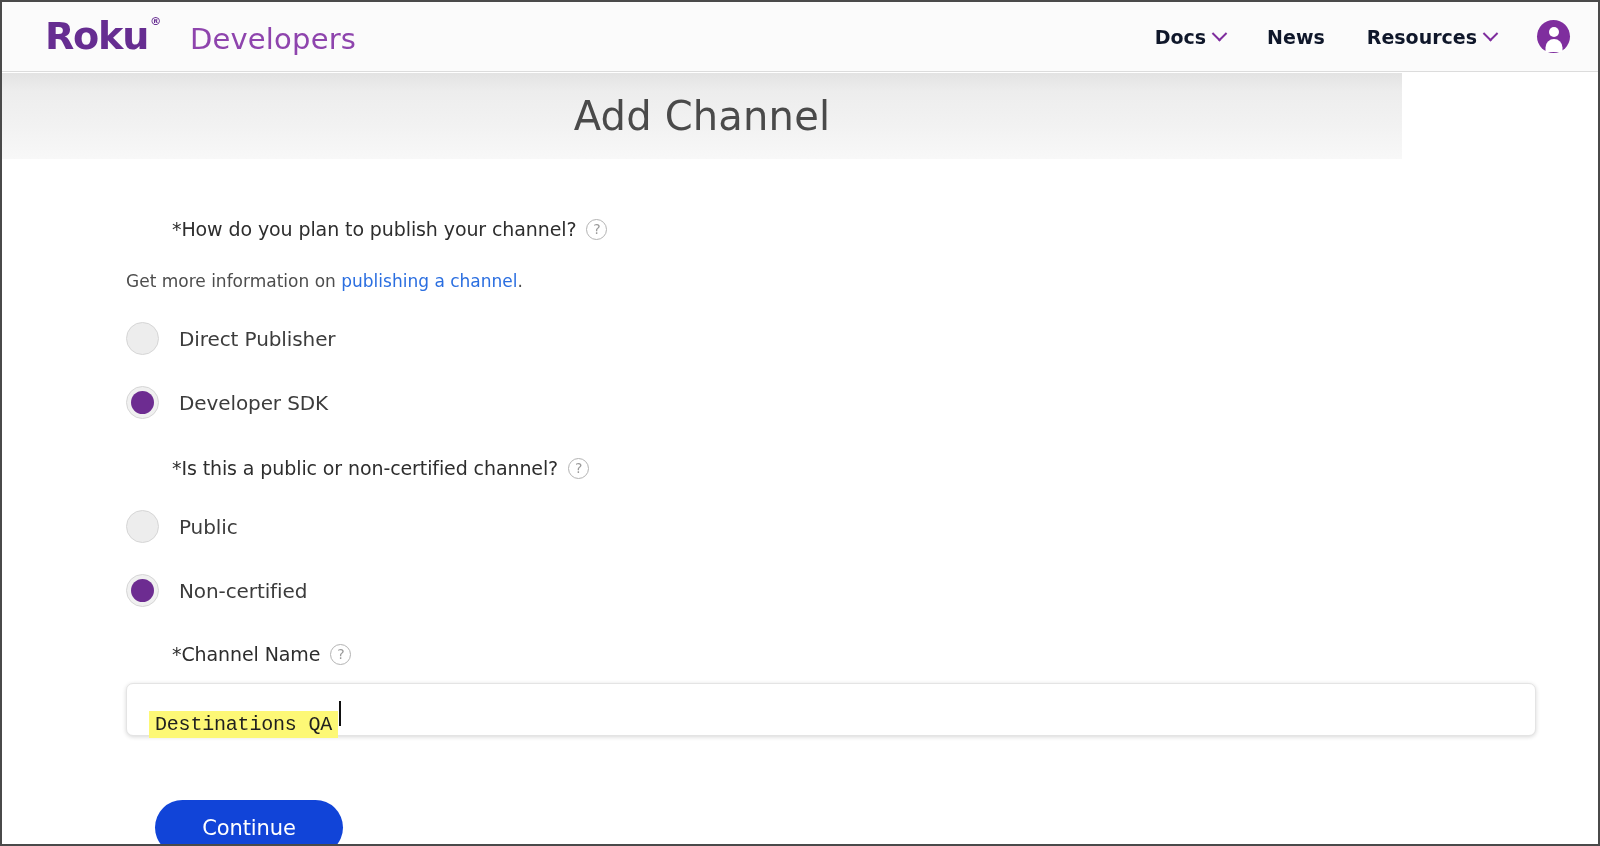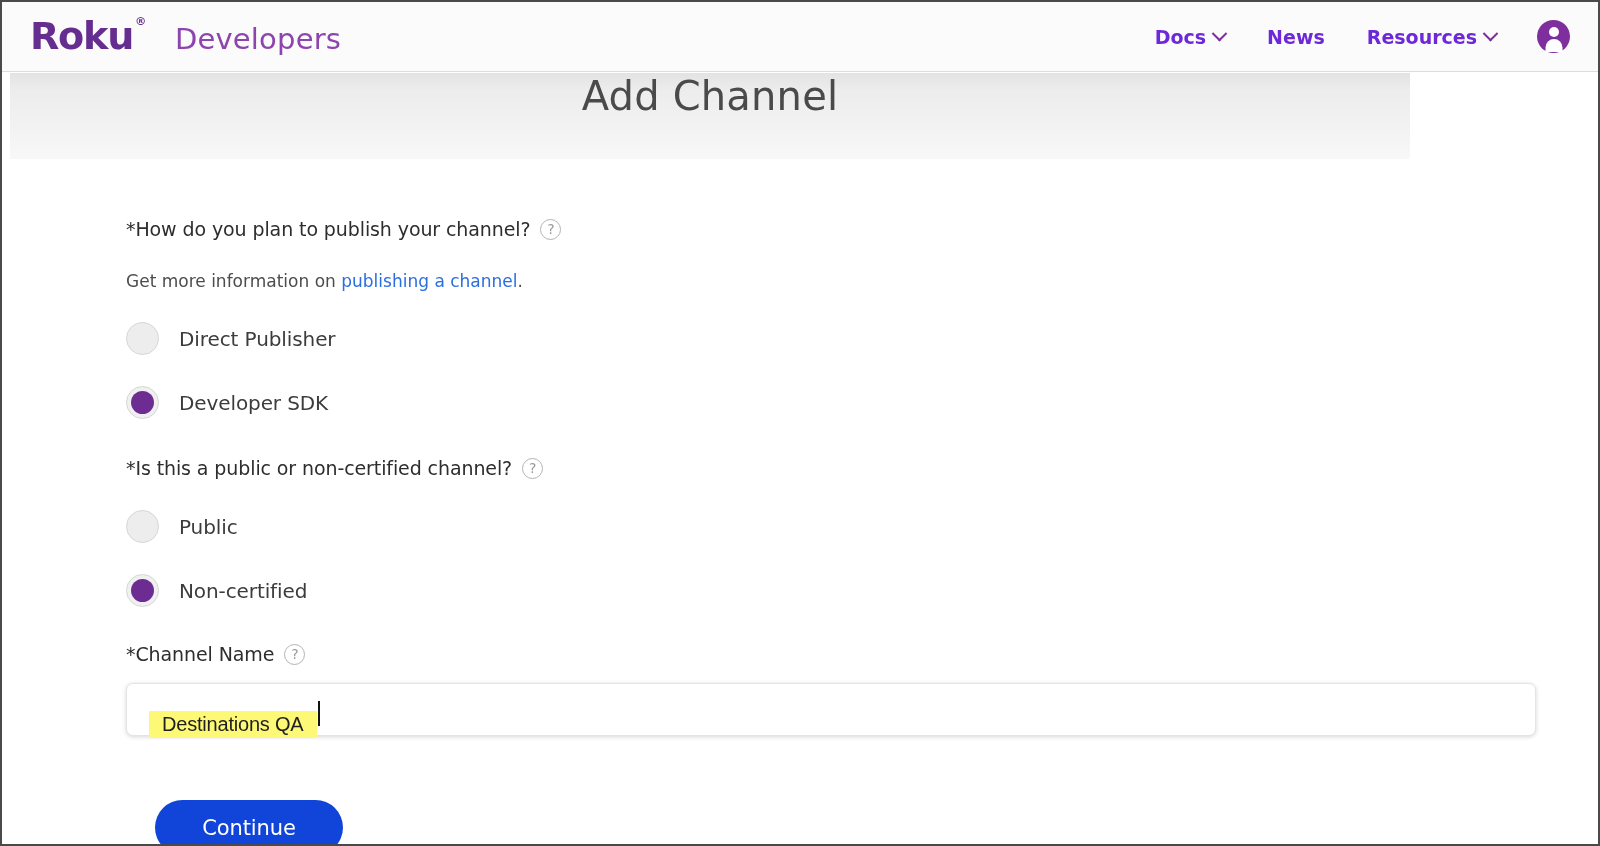--- a/index.html
+++ b/index.html
@@ -27,20 +27,21 @@
   
   #topnav {
     position: absolute;
     left: 0; top: 0;
     width: 1596px;
     height: 70px;
     background: #fbfbfb;
     border-bottom: 1px solid #dcdcdc;
     display: flex;
     align-items: center;
+    padding-left: 15px;
   }
   .brand {
     display: flex;
     align-items: baseline;
     margin-left: 28px;
   }
   .roku-logo {
     font-family: "DejaVu Sans", sans-serif;
     font-weight: bold;
     font-size: 37px;
@@ -71,21 +72,21 @@
     margin-left: auto;
     margin-right: 24px;
     display: flex;
     align-items: center;
     gap: 0px;
   }
   .nav-item {
     display: flex;
     align-items: center;
     gap: 8px;
-    color: #6d28d9;
+    color: #0f172a;
     font-family: "DejaVu Sans", sans-serif;
     font-weight: bold;
     font-size: 19px;
     padding: 8px 21px;
     cursor: pointer;
     white-space: nowrap;
   }
   .chev {
     display: inline-block;
     width: 11px;
@@ -120,25 +121,26 @@
     left: 50%; top: 19px;
     transform: translateX(-50%);
     width: 17px; height: 13px;
     border-radius: 9px 9px 0 0;
     background: #ffffff;
   }
 
   
   #banner {
     position: absolute;
-    left: 8px; top: 71px;
+    left: 0; top: 71px;
     width: 1400px;
     height: 86px;
     background: linear-gradient(to bottom, #e3e3e3 0%, #ededed 22%, #f2f2f2 62%, #f8f8f8 100%);
     display: flex;
+    align-items: center;
     justify-content: center;
   }
   #page-title {
     font-family: "DejaVu Sans", sans-serif;
     font-size: 40px;
     font-weight: 400;
     color: #4a4a4a;
     letter-spacing: 0.2px;
   }
 
@@ -153,20 +155,21 @@
   }
 
   .q-label {
     font-family: "DejaVu Sans", sans-serif;
     font-size: 19px;
     color: #2d2d2d;
     display: flex;
     align-items: center;
     gap: 10px;
     letter-spacing: -0.1px;
+    margin-left: 46px;
   }
   .help {
     width: 21px;
     height: 21px;
     border-radius: 50%;
     border: 1.6px solid #b3b3b3;
     color: #9a9a9a;
     font-size: 14px;
     font-family: "DejaVu Sans", sans-serif;
     display: inline-flex;
@@ -232,26 +235,26 @@
     height: 53px;
     background: #ffffff;
     border: 1px solid #e4e4e4;
     border-radius: 7px;
     box-shadow: 0 1px 4px rgba(0,0,0,0.16);
     display: flex;
     align-items: center;
     padding-left: 22px;
   }
   #channel-name-value {
-    font-family: Liberation Sans, sans-serif;
+    font-family: Liberation Mono, monospace;
     font-size: 20px;
     color: #1f1f1f;
     background: #fdf876;
     letter-spacing: -0.2px;
-    padding: 2px 13px;
+    padding: 2px 6px;
     margin-top: 29px;
   }
   .caret {
     display: inline-block;
     width: 2px;
     height: 25px;
     background: #111111;
     margin-left: 1px;
     position: relative;
     top: 4px;

